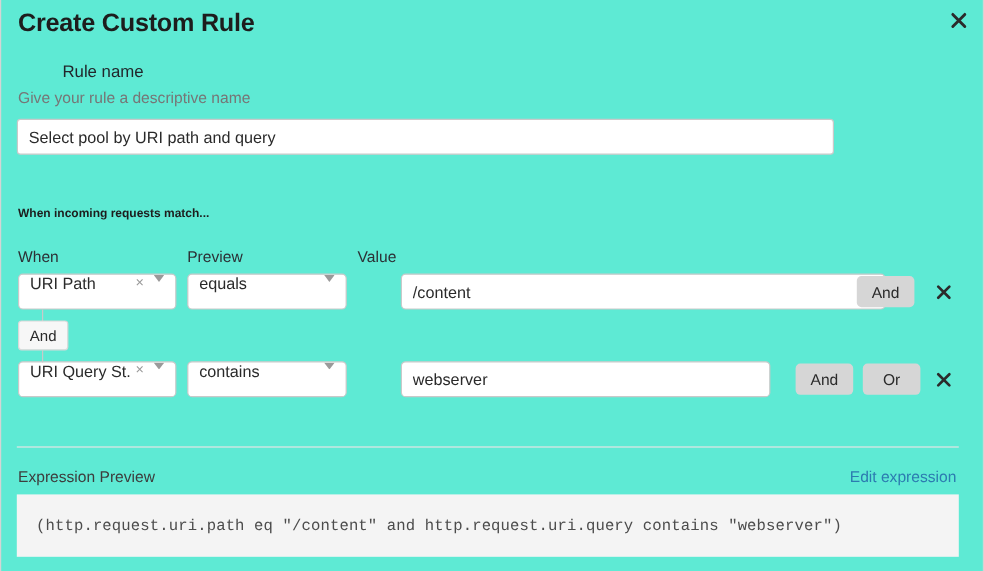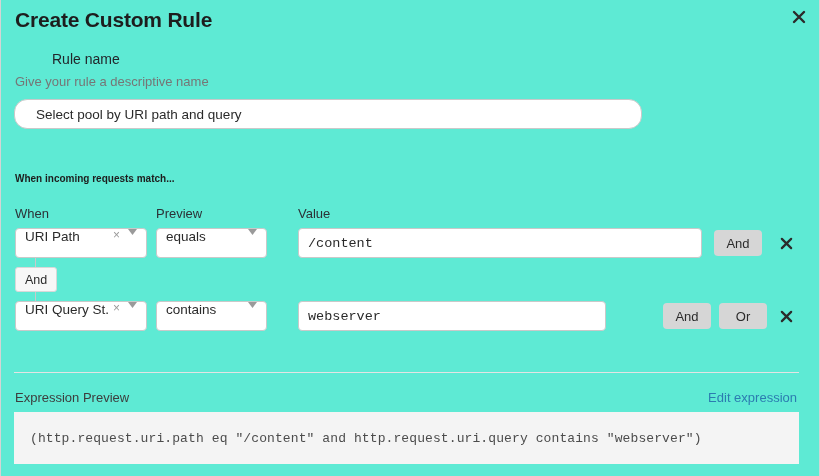--- a/index.html
+++ b/index.html
@@ -63,29 +63,29 @@
     position: absolute;
     left: 14px;
     top: 74px;
     font-size: 13px;
     color: #767676;
   }
   .rule-name-input {
     position: absolute;
     left: 13px;
     top: 99px;
-    width: 628px;
+    width: 681px;
     height: 30px;
     border: 1px solid #c9c9c9;
-    border-radius: 13px;
+    border-radius: 3px;
     background: #fff;
     font-family: "Liberation Sans", sans-serif;
     font-size: 13.5px;
     color: #2a2a2a;
-    padding: 0 21px;
+    padding: 0 9px;
     outline: none;
   }
 
   
   .section-heading {
     position: absolute;
     left: 14px;
     top: 173px;
     font-size: 10px;
     font-weight: bold;
@@ -142,30 +142,31 @@
     width: 9px;
     height: 6px;
     margin: 0 9px 0 4px;
     background: #9a9a9a;
     clip-path: polygon(0 0, 100% 0, 50% 100%);
     flex: none;
   }
 
   .select-operator {
     left: 155px;
-    width: 111px;
+    width: 133px;
     padding-left: 9px;
     cursor: pointer;
     justify-content: space-between;
   }
 
   .value-input {
     padding: 0 9px;
-    font-family: Liberation Mono, monospace;
+    font-family: Liberation Sans, sans-serif;
     outline: none;
+    margin-left: 36px;
   }
   .value-1 { left: 297px; width: 404px; }
   .value-2 { left: 297px; width: 308px; }
 
   
   .logic-btn {
     position: absolute;
     height: 26px;
     min-width: 48px;
     padding: 0 12px;

